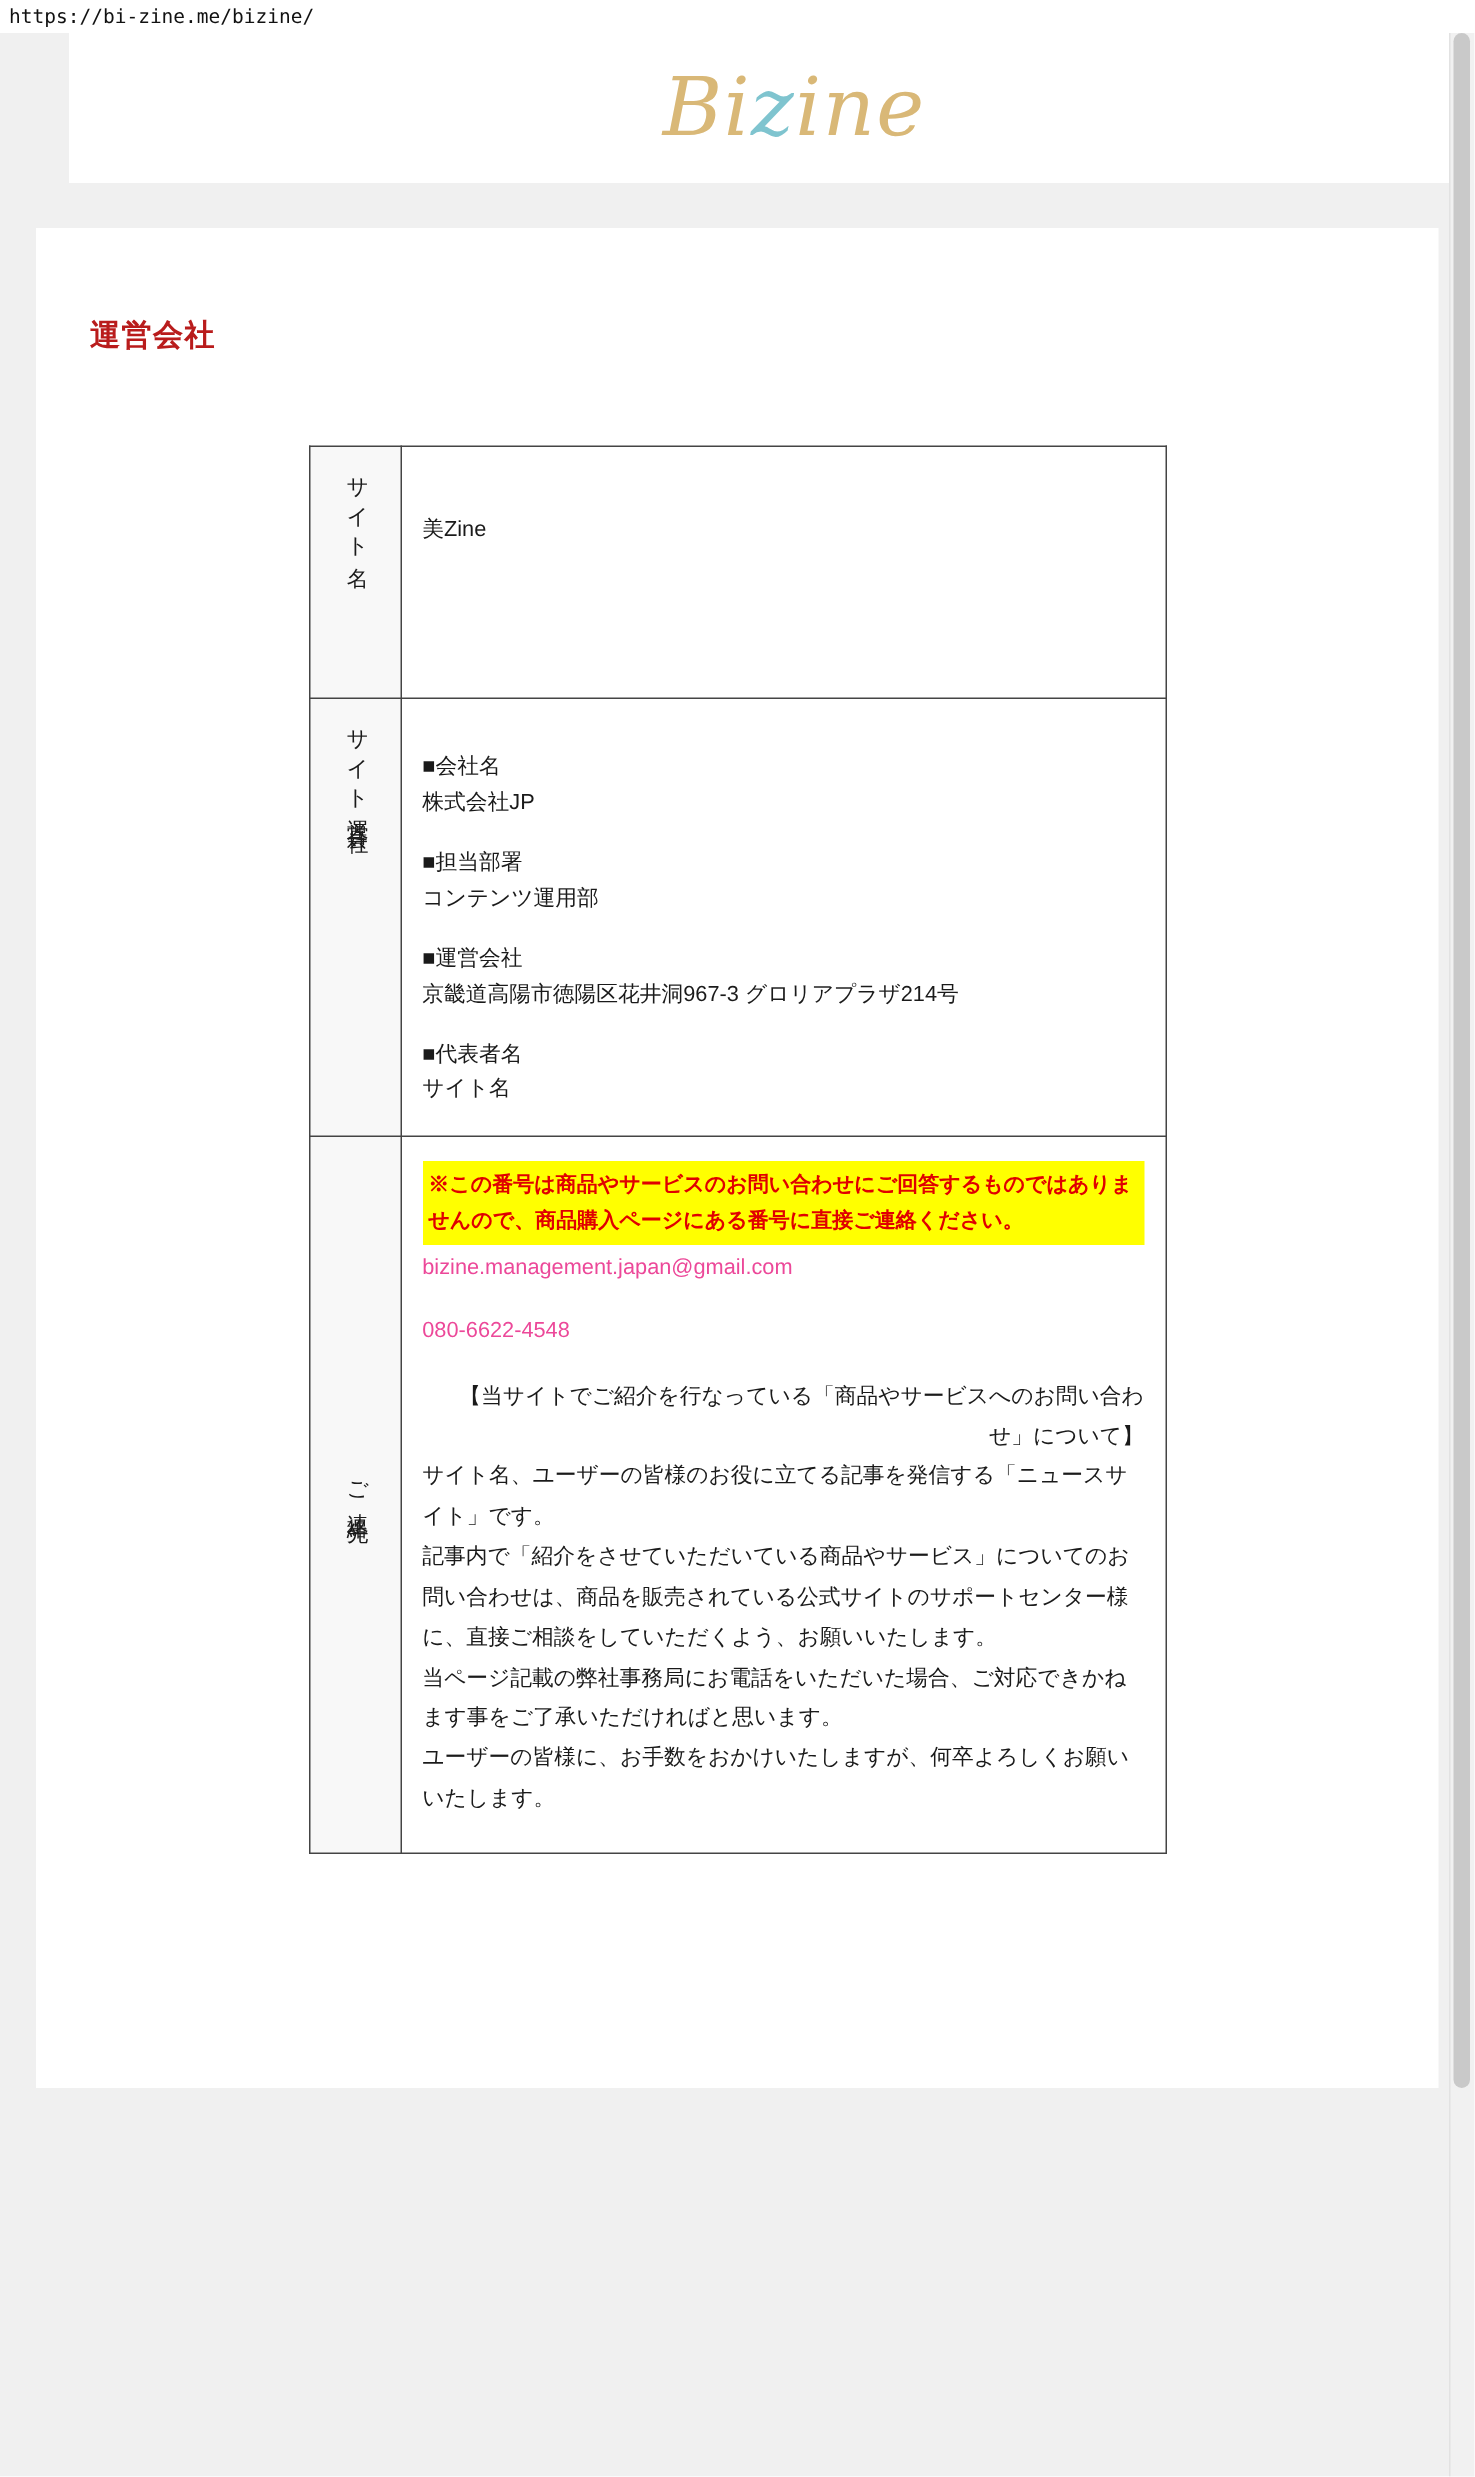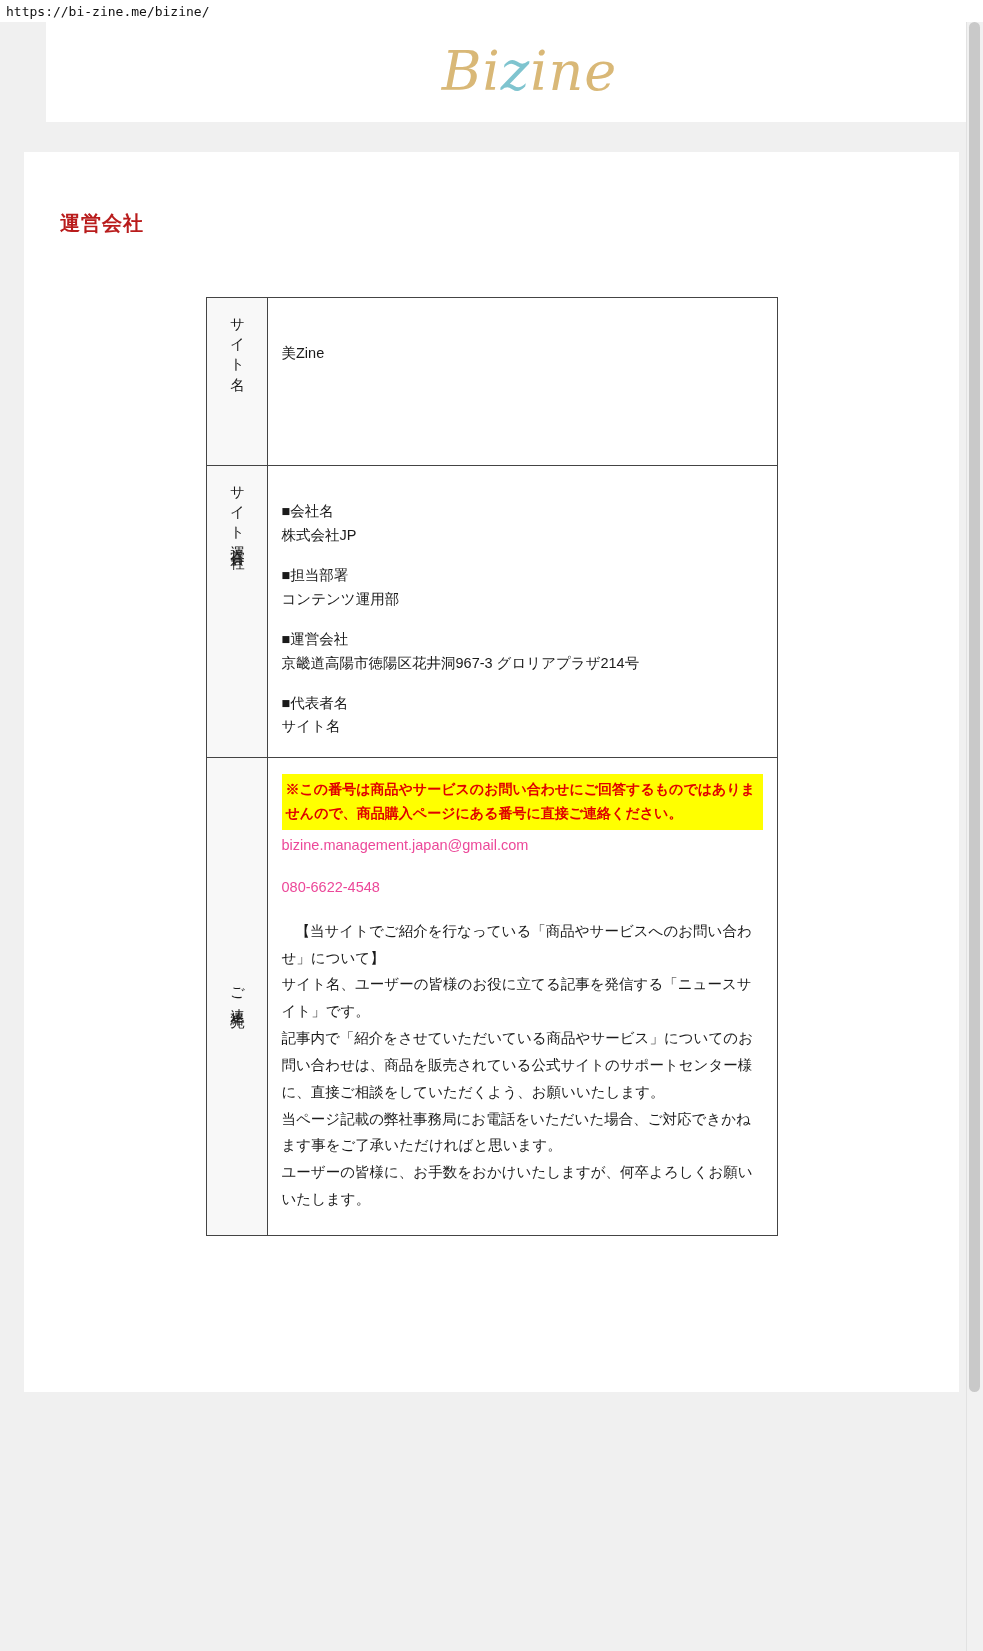--- a/index.html
+++ b/index.html
@@ -168,21 +168,21 @@
     font-size: 14.5px;
     color: #ec4899;
   }
   .para {
     margin: 0;
     font-size: 14.5px;
     line-height: 1.85;
     color: #1a1a1a;
     text-indent: 0;
   }
-  .para.indent { text-indent: 14px; }
+  .para.indent { text-indent: 14px; text-align: right; }
 
   .row-contact .td-cell { padding: 16px 14px 22px 14px; }
   .row-contact .th-cell { vertical-align: middle; }
 
   .footer-strip {
     width: 967px;
     height: 180px;
     background: #f0f0f0;
   }
 </style>

